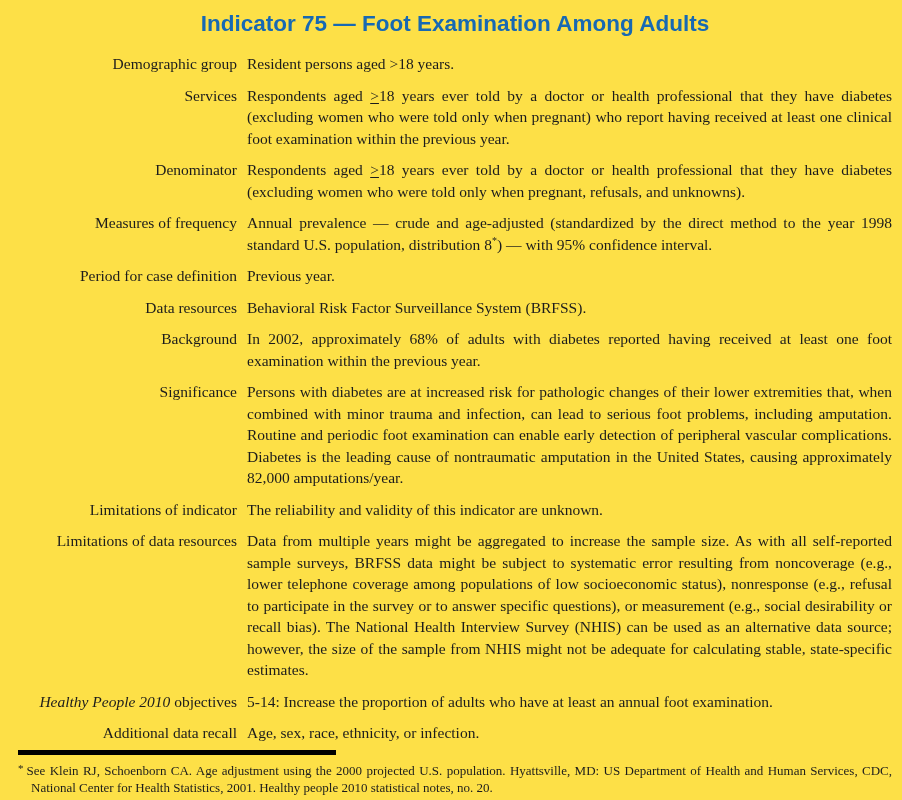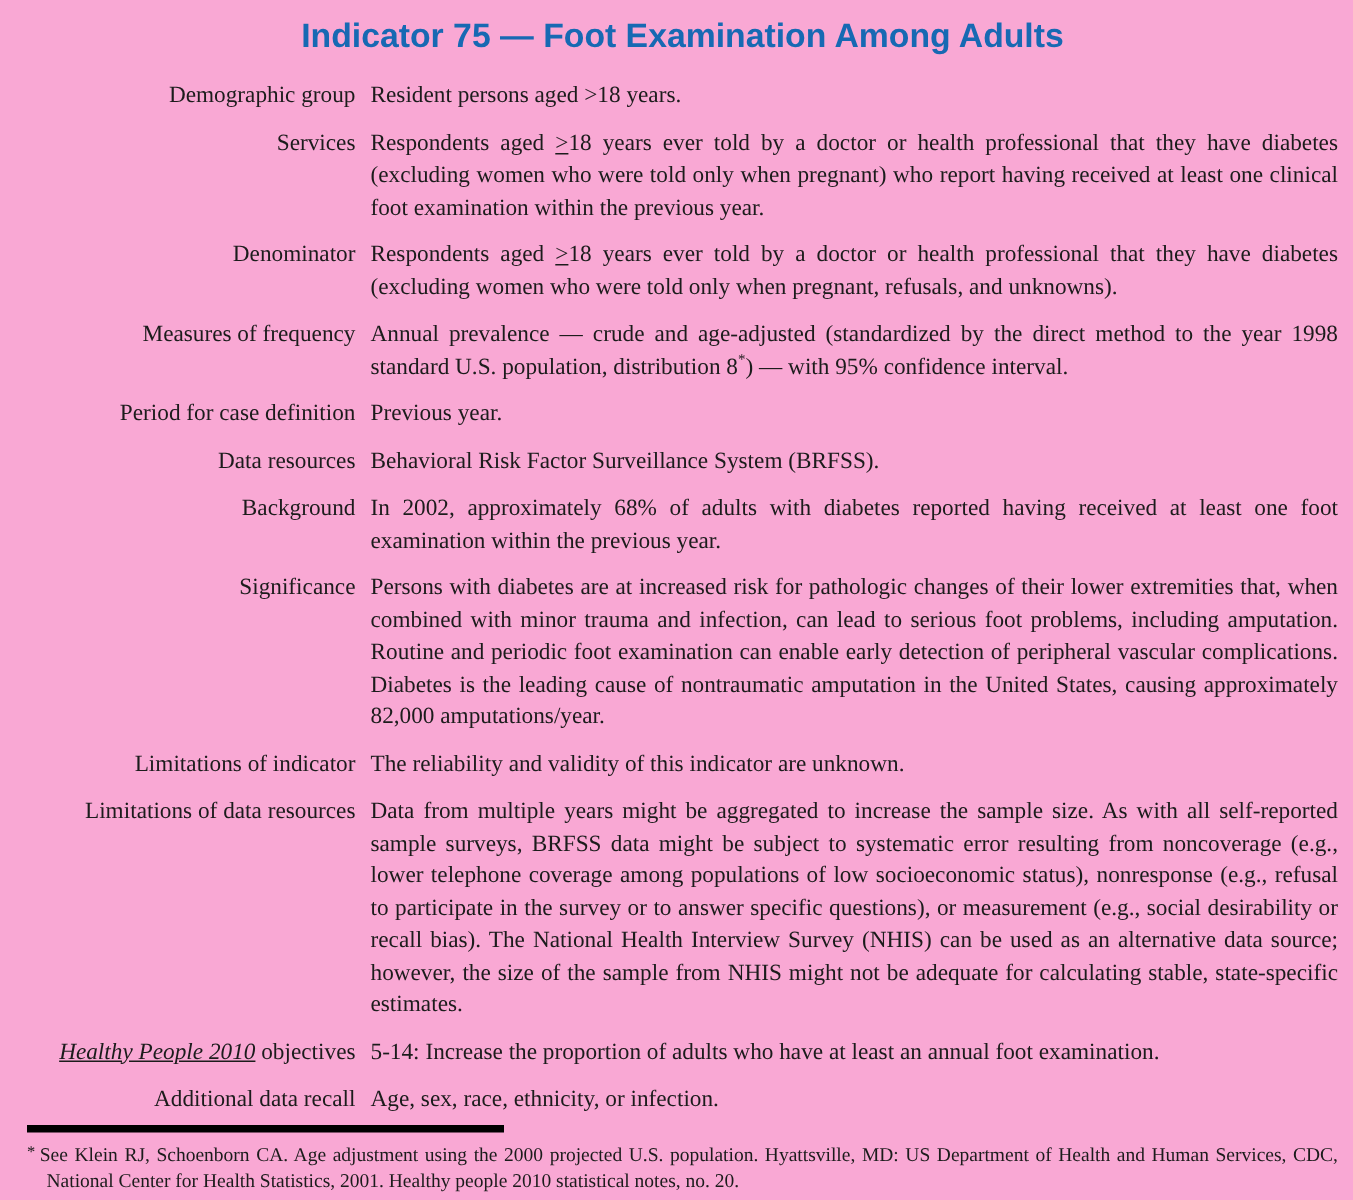--- a/index.html
+++ b/index.html
@@ -4,21 +4,21 @@
 <style>
   html, body {
     margin: 0;
     padding: 0;
     background: #ffffff;
   }
   .page {
     position: relative;
     width: 902px;
     height: 800px;
-    background: #f9a8d4;
+    background: #fde047;
     box-sizing: border-box;
     padding: 8px 10px 0 18px;
     overflow: hidden;
     color: #1c1c1c;
     font-family: "Liberation Serif", serif;
   }
   .title {
     text-align: center;
     font-family: "Liberation Sans", sans-serif;
     font-weight: bold;
@@ -39,21 +39,21 @@
     line-height: 21.5px;
   }
   .row { display: contents; }
   .cell.label {
     padding-right: 10px;
     text-align: right;
   }
   .cell.value {
     text-align: justify;
   }
-  .italic { font-style: italic; text-decoration: underline; }
+  .italic { font-style: italic; }
   sup.fn-ref {
     font-size: 10px;
     vertical-align: super;
     line-height: 0;
   }
   .footnote-rule {
     width: 318px;
     height: 5px;
     background: #000000;
     margin: 6px 0 5px 0;

